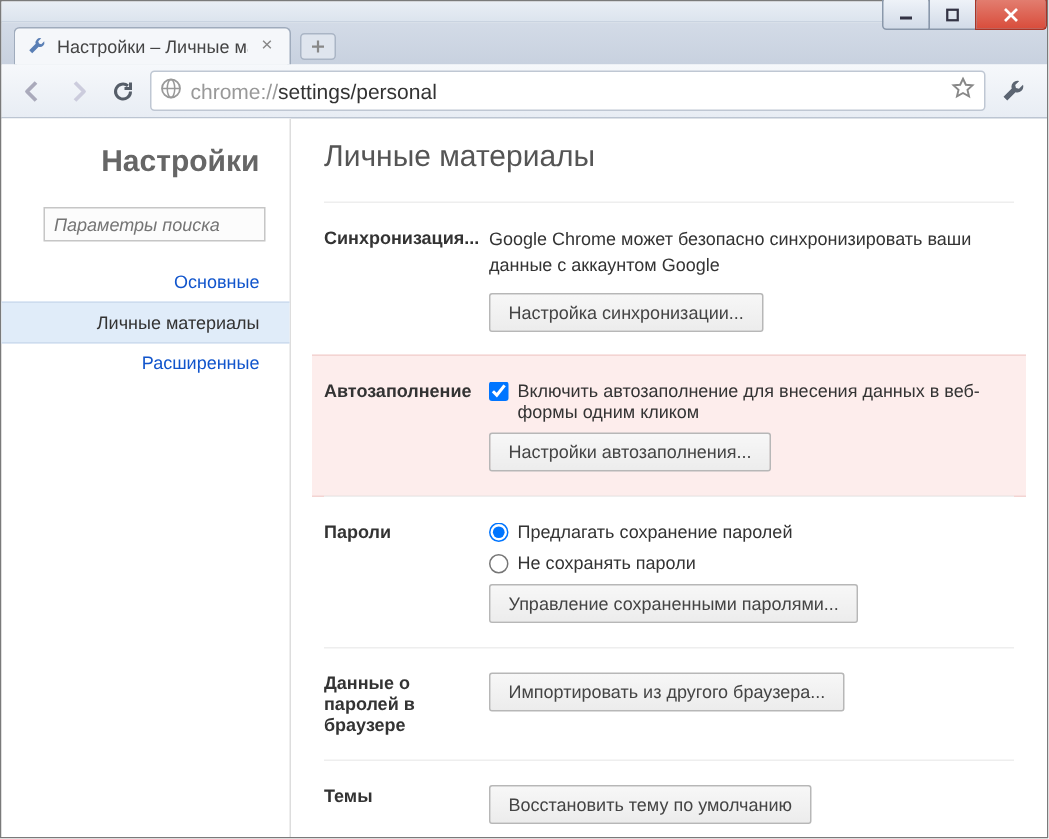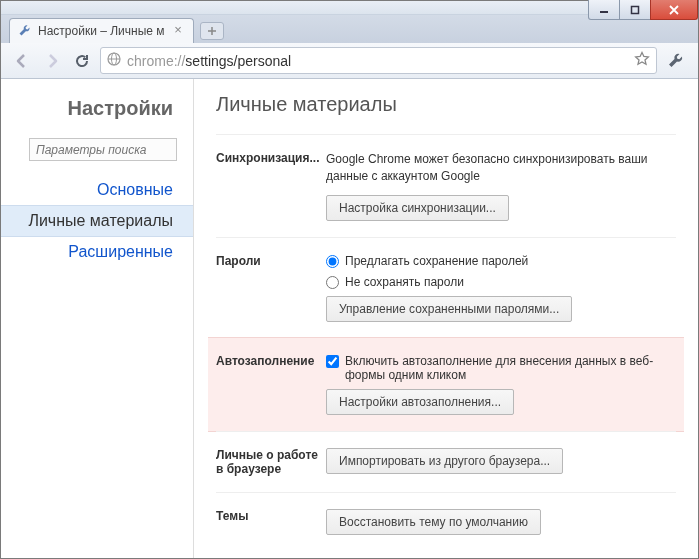--- a/index.html
+++ b/index.html
@@ -32,21 +32,21 @@
   .omnibox .url-path { color: #333; font-size: 14px; }
   .omnibox .star { margin-left: auto; color: #888; }
   .wrench { width: 26px; height: 26px; display: flex; align-items: center; justify-content: center; color: #5c6572; }
   
   
   .content { flex: 1; display: flex; min-height: 0; }
   .sidebar { width: 193px; background: #fff; border-right: 1px solid #ddd; padding-top: 16px; text-align: right; }
   .sidebar-title { font-size: 20px; color: #666; padding: 2px 20px 18px 0; font-weight: bold; }
   .search-box { margin: 0 16px 14px 28px; }
   .search-box input { width: 100%; height: 23px; border: 1px solid #c6c6c6; padding: 0 6px; font-size: 12px; color: #be185d; font-style: italic; background: #fcfcfc; }
-  .nav-item { display: block; padding: 6px 20px 6px 0; font-size: 16px; color: #1155cc; cursor: pointer; }
+  .nav-item { display: block; padding: 6px 20px 6px 0; font-size: 12px; color: #1155cc; cursor: pointer; }
   .nav-item.active { background: #e0ecf9; color: #333; border-top: 1px solid #cddcee; border-bottom: 1px solid #cddcee; }
   
   .main { flex: 1; overflow-y: auto; padding: 14px 22px 18px 22px; }
   .main h1 { font-size: 20px; font-weight: normal; color: #555; margin: 0 0 18px 0; }
   .section { display: flex; border-top: 1px solid #eee; padding: 16px 0; }
   .section.highlight { background: #fdedec; border-top: 1px solid #f3d4d2; border-bottom: 1px solid #f3d4d2; margin: -1px 0; padding-left: 8px; padding-right: 8px; margin-left: -8px; margin-right: -8px; }
   .section-label { width: 110px; font-weight: bold; font-size: 12px; color: #333; flex-shrink: 0; }
   .section-body { flex: 1; font-size: 12px; color: #333; }
   .section-body p { margin: 0 0 10px 0; line-height: 1.4; }
   .ctrl-btn { display: inline-block; height: 26px; padding: 0 12px; border: 1px solid #b7b7b7; border-radius: 2px; background: linear-gradient(#f7f7f7, #ececec); font-size: 12px; color: #444; line-height: 24px; cursor: pointer; }
@@ -149,48 +149,48 @@
       <h1>Личные материалы</h1>
 
       <div class="section">
         <div class="section-label">Синхронизация...</div>
         <div class="section-body">
           <p><span>Google Chrome может безопасно синхронизировать ваши данные с аккаунтом Google</span><br></p>
           <span class="ctrl-btn">Настройка синхронизации...</span>
         </div>
       </div>
 
+      <div class="section highlight">
+        <div class="section-label">Автозаполнение</div>
+        <div class="section-body">
+          <label class="check-row">
+            <input type="checkbox" checked="" style="">
+            <span>Включить автозаполнение для внесения данных в веб-формы одним кликом</span>
+          </label>
+          <span class="ctrl-btn">Настройки автозаполнения...</span>
+        </div>
+      </div>
+
       <div class="section">
         <div class="section-label">Пароли</div>
         <div class="section-body">
           <label class="radio-row">
             <input type="radio" name="pw" checked="" style="">
             <span>Предлагать сохранение паролей</span>
           </label>
           <label class="radio-row">
             <input type="radio" name="pw" style="">
             <span>Не сохранять пароли</span>
           </label>
           <span class="ctrl-btn">Управление сохраненными паролями...</span>
         </div>
       </div>
 
-      <div class="section highlight">
-        <div class="section-label">Автозаполнение</div>
-        <div class="section-body">
-          <label class="check-row">
-            <input type="checkbox" checked="" style="">
-            <span>Включить автозаполнение для внесения данных в веб-формы одним кликом</span>
-          </label>
-          <span class="ctrl-btn">Настройки автозаполнения...</span>
-        </div>
-      </div>
-
-      <div class="section">
-        <div class="section-label">Личные о работе в браузере</div>
+      <div class="section">
+        <div class="section-label">Данные о паролей в браузере</div>
         <div class="section-body">
           <span class="ctrl-btn">Импортировать из другого браузера...</span>
         </div>
       </div>
 
       <div class="section">
         <div class="section-label">Темы</div>
         <div class="section-body">
           <span class="ctrl-btn">Восстановить тему по умолчанию</span>
           

